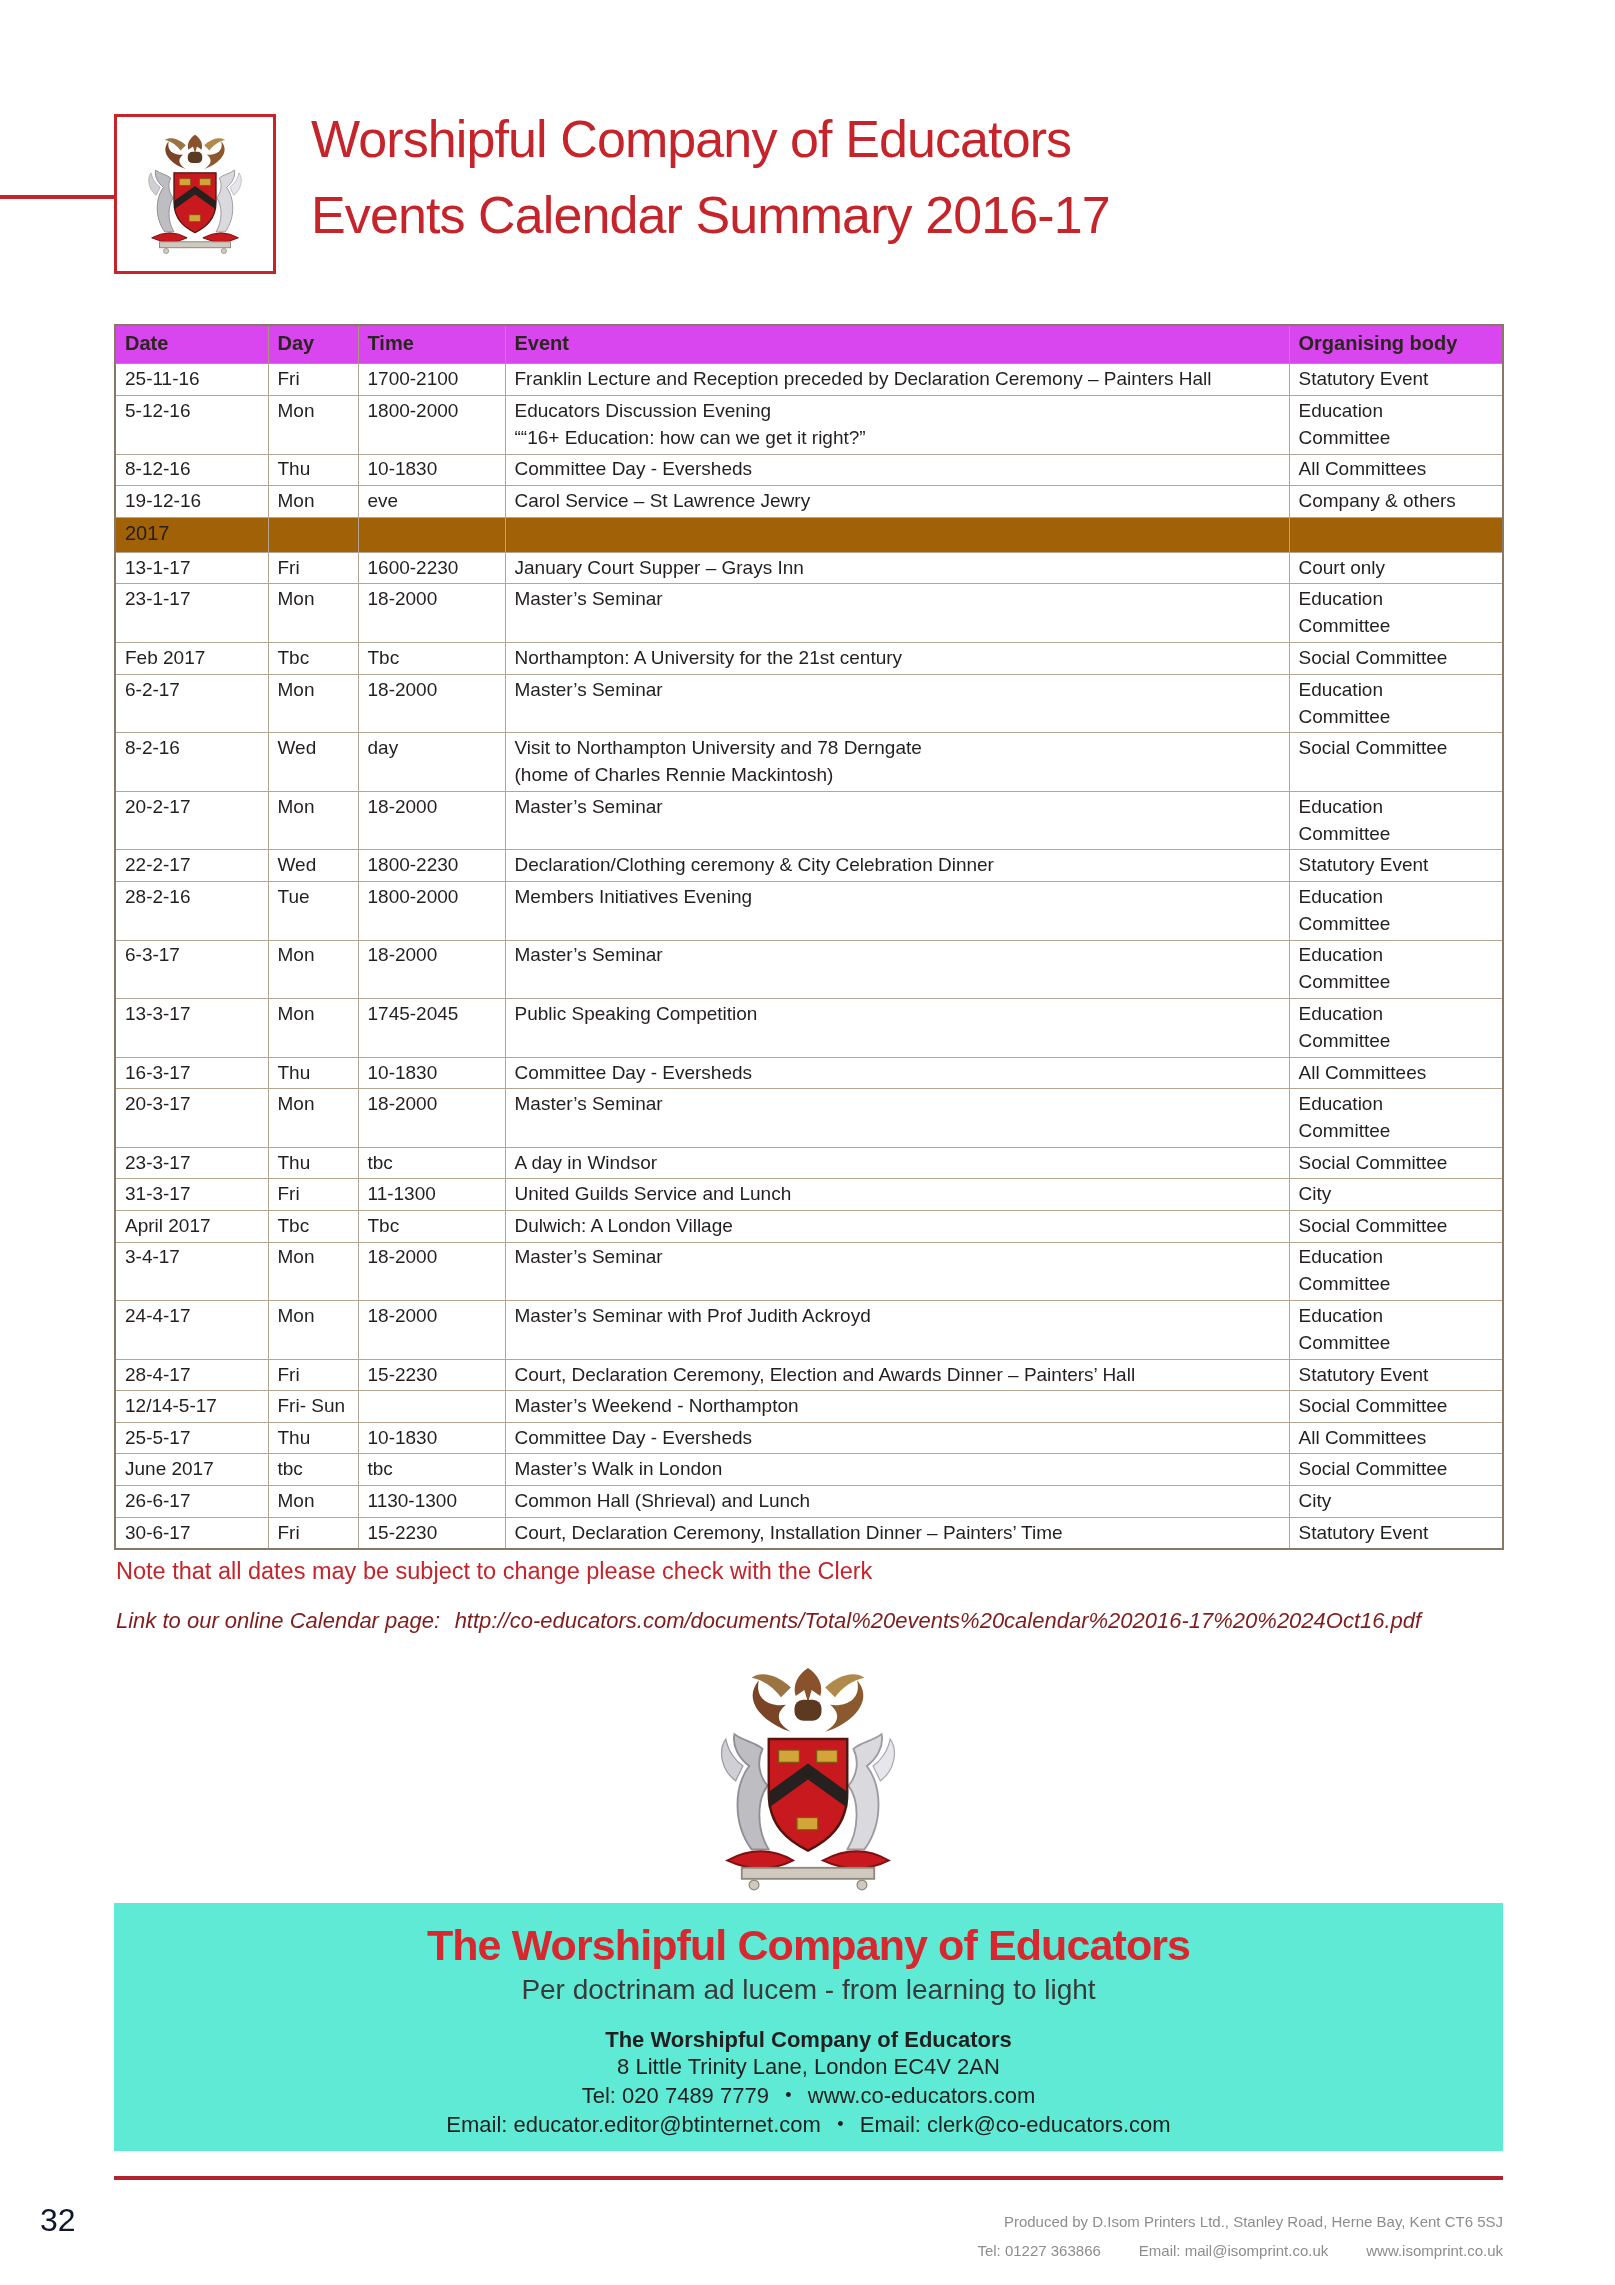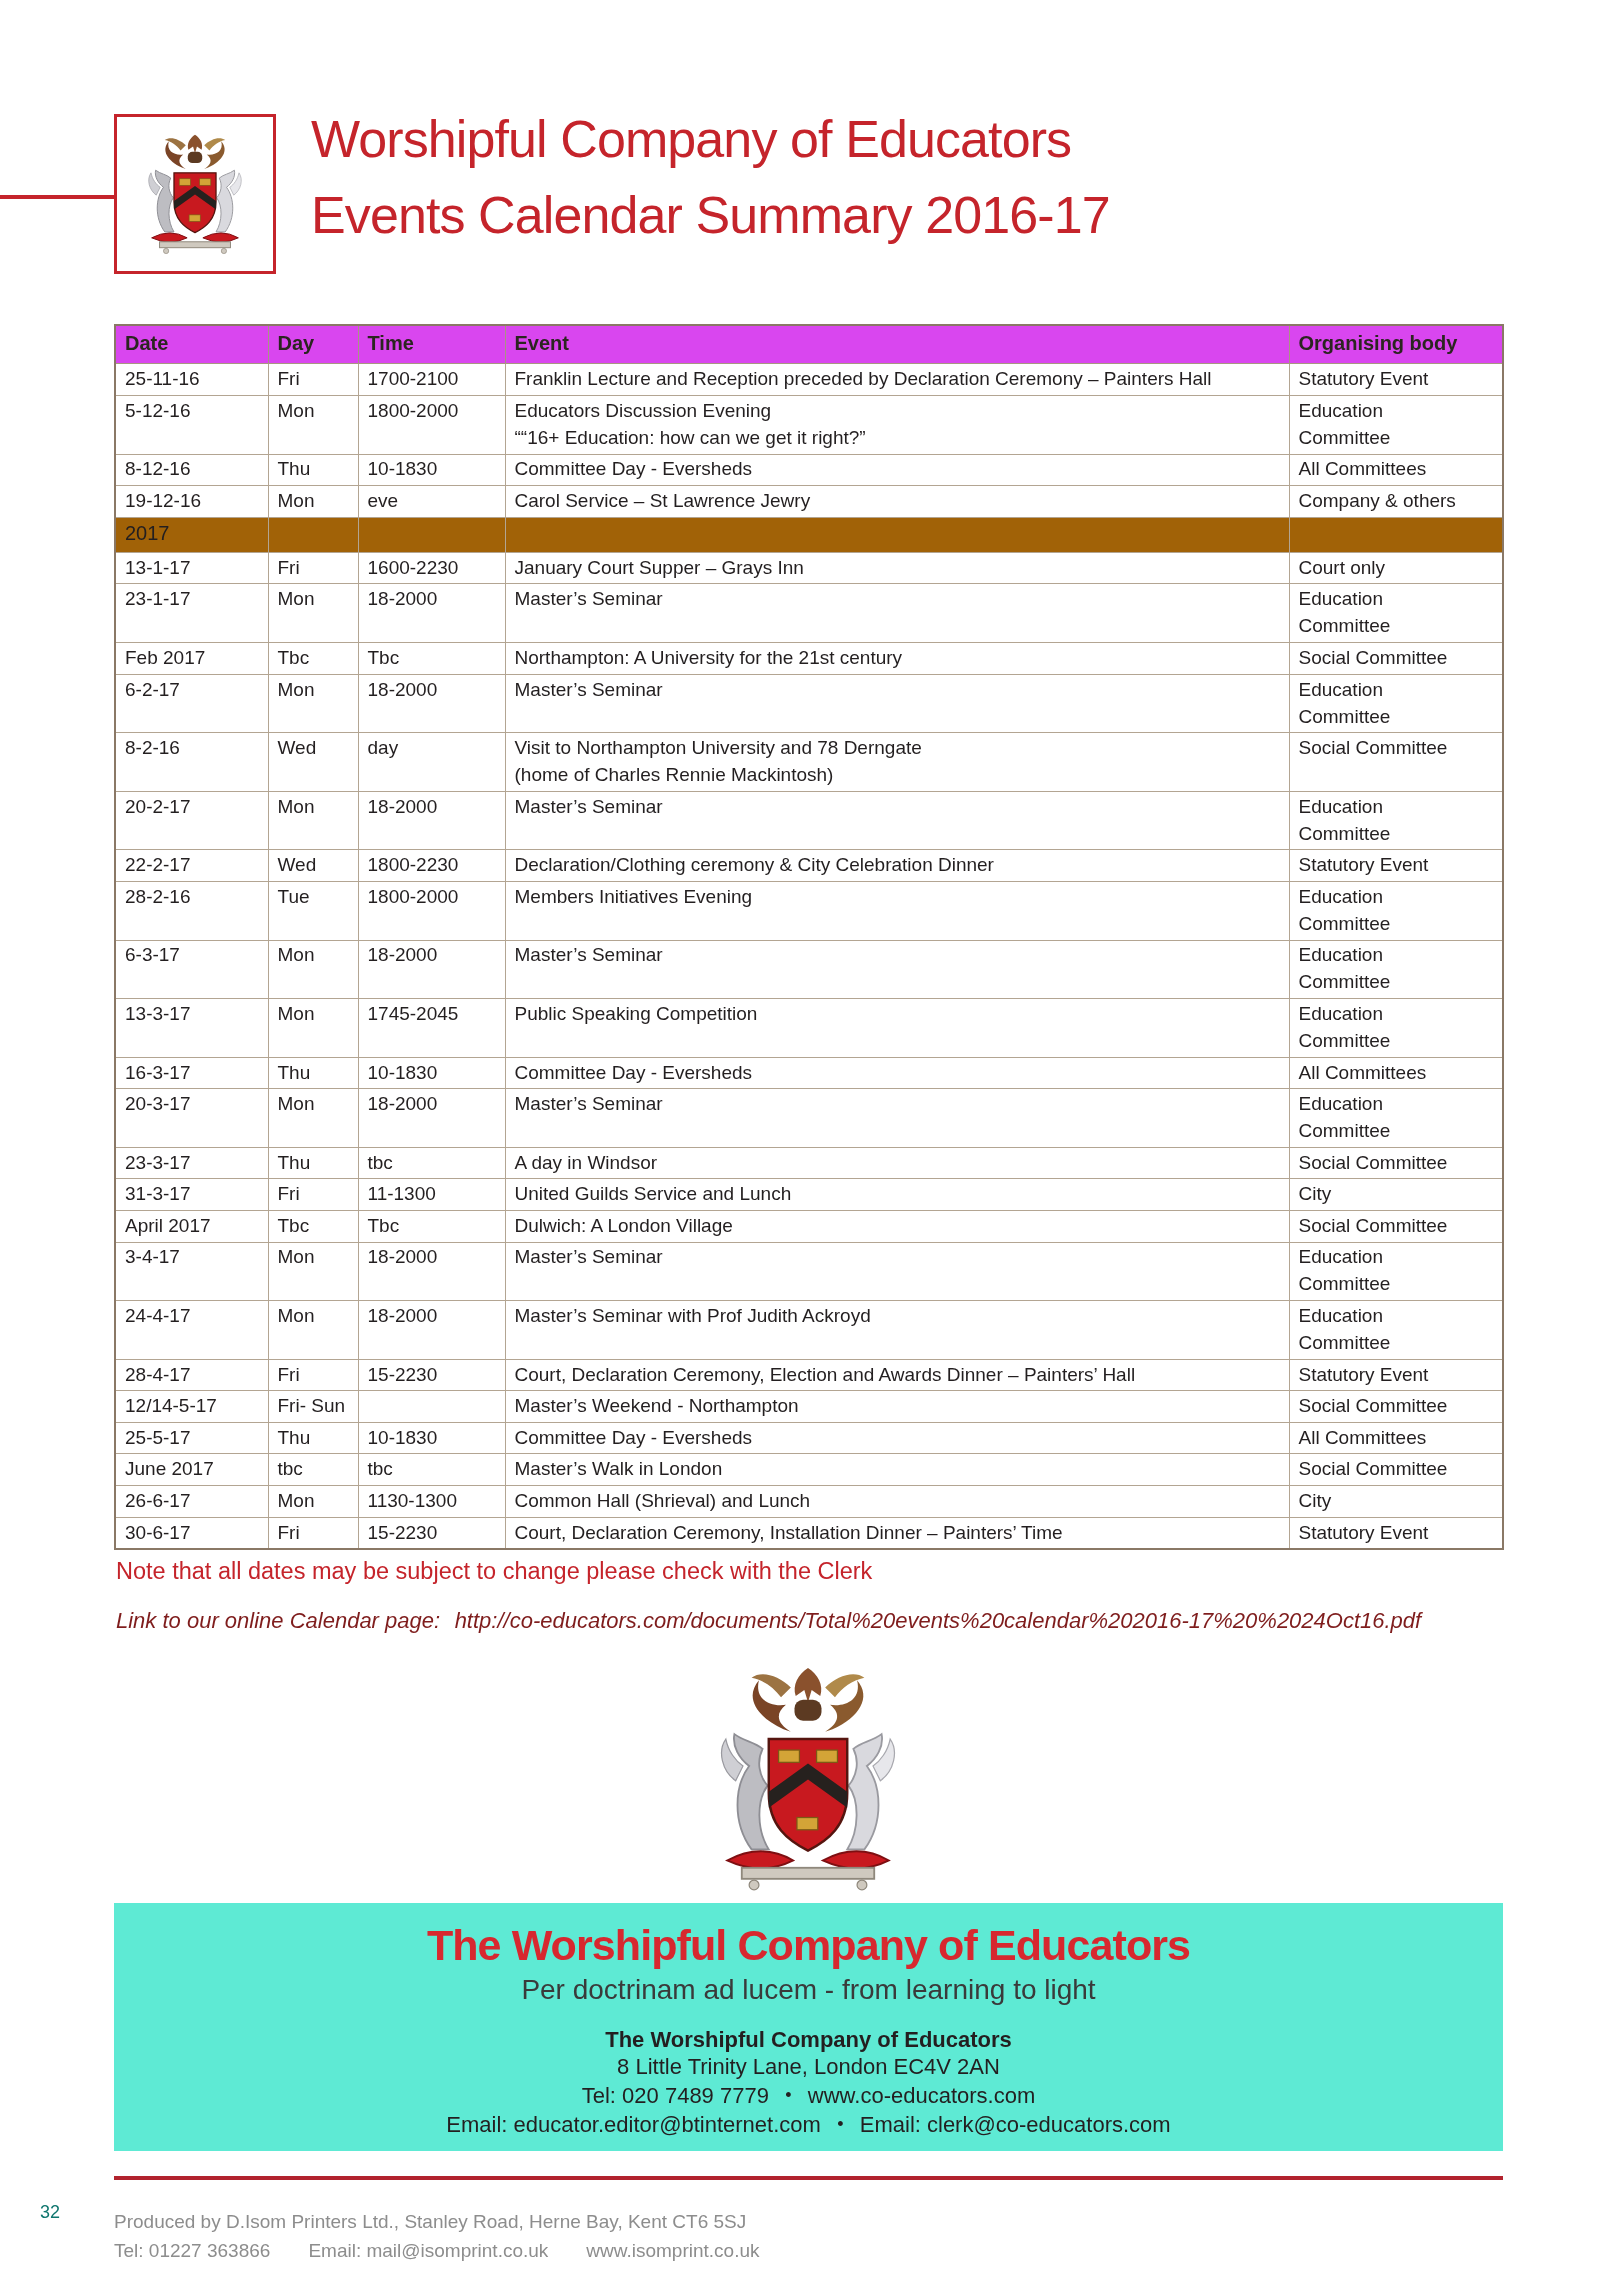--- a/index.html
+++ b/index.html
@@ -67,26 +67,26 @@
   }
   .band-motto{font-size:28px;line-height:36px;color:#3a3a3a;margin-top:1.8px;}
   .band-addr-heading{font-size:22px;line-height:27px;font-weight:700;margin-top:18px;color:#231f20;}
   .band-line{font-size:22px;line-height:28px;color:#231f20;}
   .band-line .sep{display:inline-block;margin:0 16.3px;font-size:18px;vertical-align:1.8px;}
   
   .bottom-rule{
     position:absolute;left:114px;top:2176px;width:1389px;height:3.6px;background:#b2232e;
   }
   .printer-lines{
-    position:absolute;left:114px;top:2207px;width:1389px;text-align:left;
-    color:#8d8d8d;font-size:19px;line-height:29px;
+    position:absolute;left:114px;top:2207px;width:1389px;text-align:right;
+    color:#8d8d8d;font-size:15px;line-height:29px;
   }
   .printer-lines .gap{display:inline-block;width:38px;}
   .page-number{
-    position:absolute;left:40px;top:2202px;font-size:18px;color:#0f766e;
+    position:absolute;left:40px;top:2202px;font-size:32px;color:#0f172a;
   }
 </style>
 </head>
 <body>
 
 <svg width="0" height="0" style="position:absolute">
   <symbol id="crest" viewBox="0 0 200 190">
 
     <path d="M80,54 C58,44 48,28 60,14 C56,30 70,36 82,34 C72,42 76,50 86,56 Z" fill="#7a4426"></path>
     <path d="M120,54 C142,44 152,28 140,14 C144,30 130,36 118,34 C128,42 124,50 114,56 Z" fill="#8a5a2e"></path>

